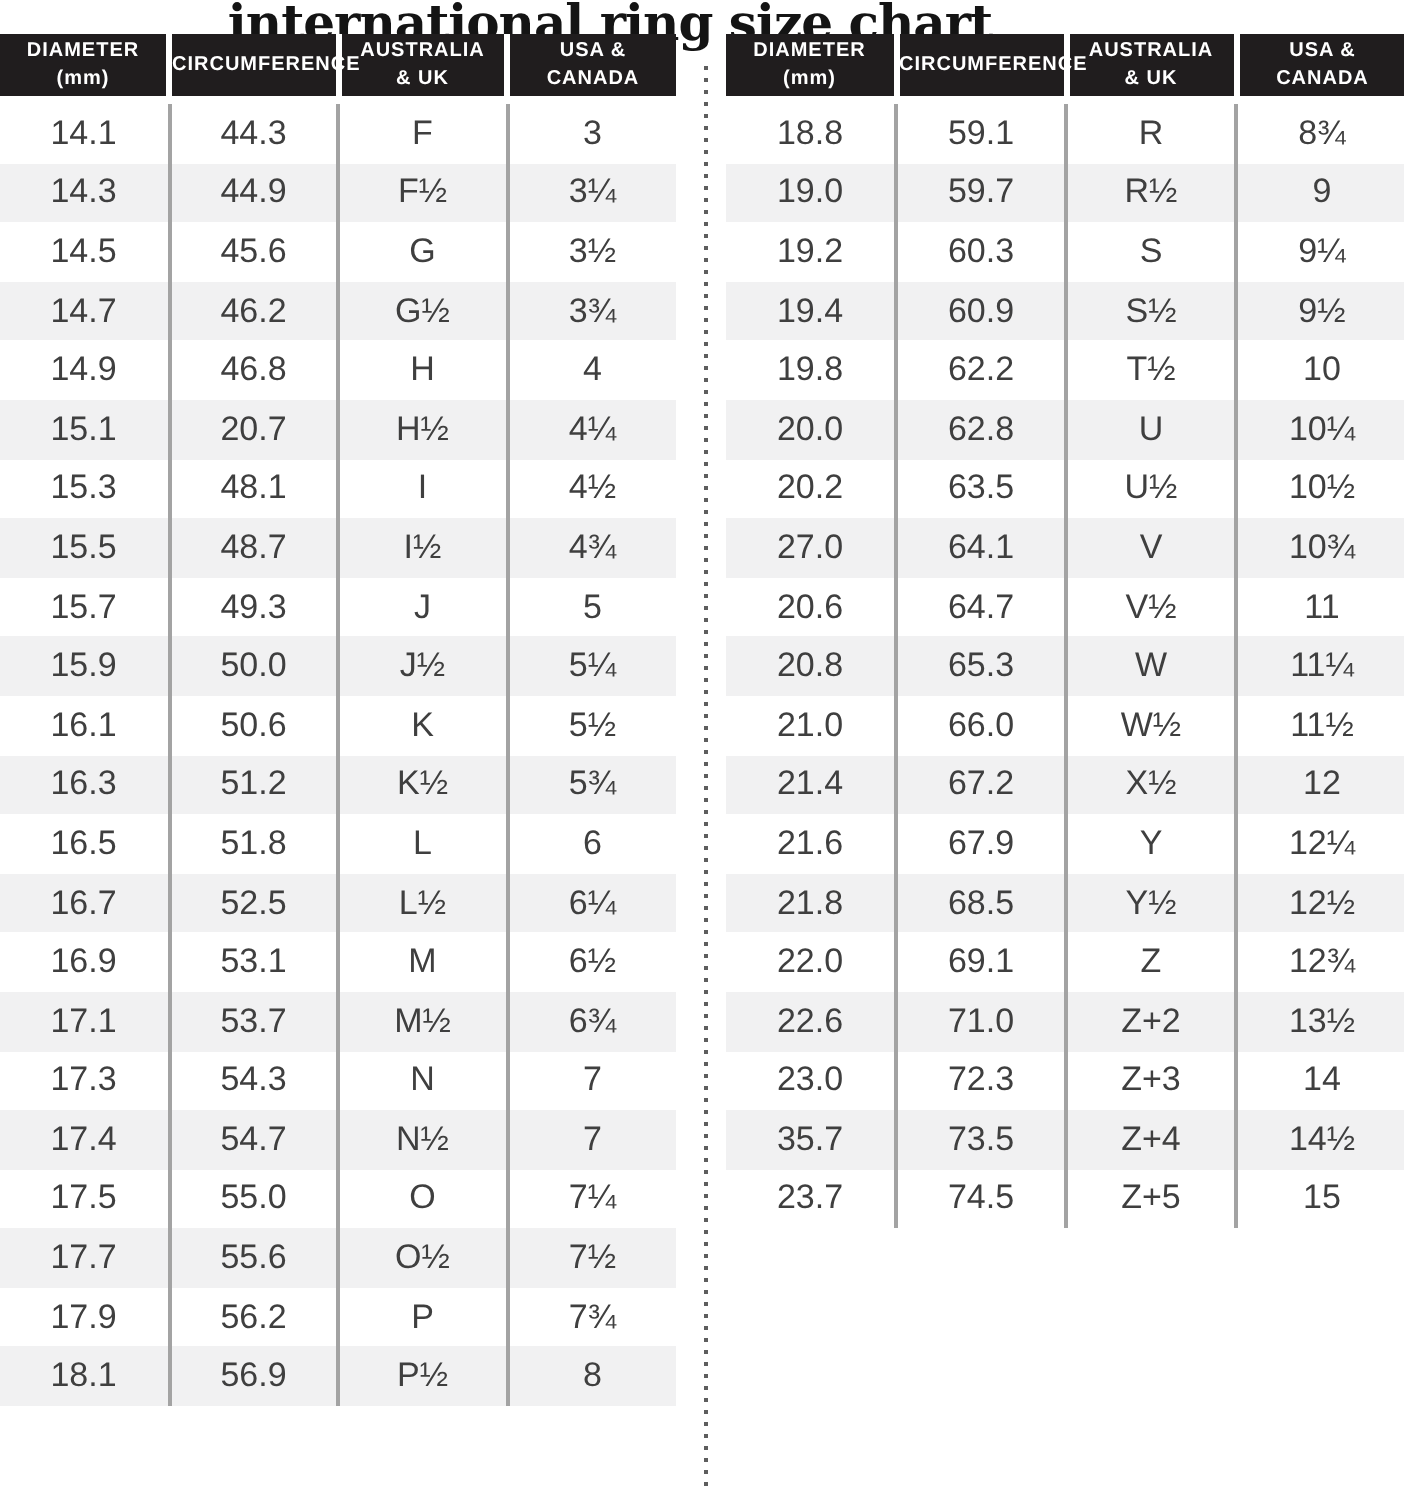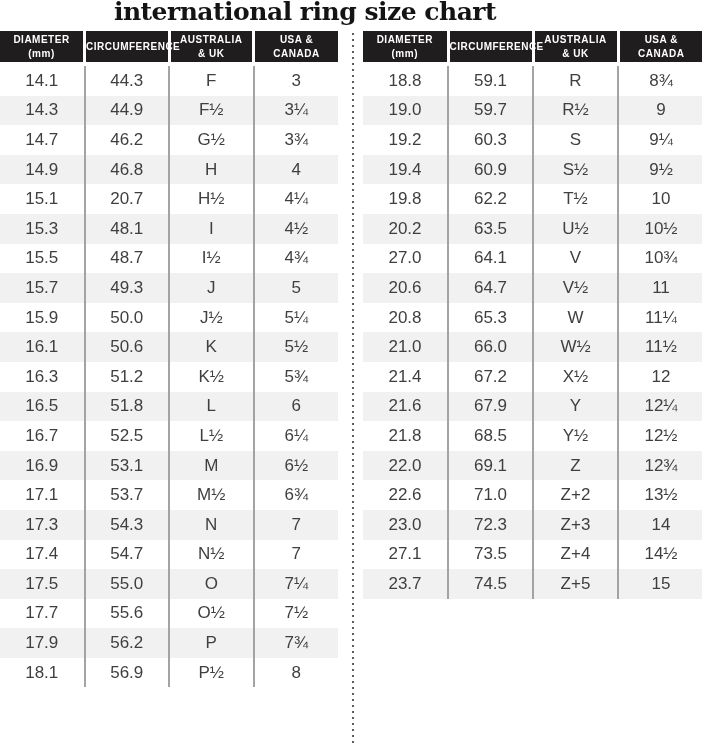--- a/index.html
+++ b/index.html
@@ -34,21 +34,21 @@
       to bottom,
       var(--divider-dot, #5d5d5d) 0px,
       var(--divider-dot, #5d5d5d) 2px,
       transparent 2px,
       transparent 6px
     );
   }
 
   table.size-table {
     position: absolute;
-    top: 31px;
+    top: 17px;
     border-collapse: collapse;
     table-layout: fixed;
   }
   table.size-table.left  { left: 0px;   width: 338px; }
   table.size-table.right { left: 363px; width: 340px; }
 
   .size-table th {
     background: var(--header-bg, #201d1e);
     color: #ffffff;
     height: 31px;
@@ -107,20 +107,26 @@
           <td>F</td>
           <td>3</td>
         </tr>
         <tr>
           <td>14.3</td>
           <td>44.9</td>
           <td>F½</td>
           <td>3¼</td>
         </tr>
         <tr>
+          <td>14.5</td>
+          <td>45.6</td>
+          <td>G</td>
+          <td>3½</td>
+        </tr>
+        <tr>
           <td>14.7</td>
           <td>46.2</td>
           <td>G½</td>
           <td>3¾</td>
         </tr>
         <tr>
           <td>14.9</td>
           <td>46.8</td>
           <td>H</td>
           <td>4</td>
@@ -267,20 +273,26 @@
           <td>S½</td>
           <td>9½</td>
         </tr>
         <tr>
           <td>19.8</td>
           <td>62.2</td>
           <td>T½</td>
           <td>10</td>
         </tr>
         <tr>
+          <td>20.0</td>
+          <td>62.8</td>
+          <td>U</td>
+          <td>10¼</td>
+        </tr>
+        <tr>
           <td>20.2</td>
           <td>63.5</td>
           <td>U½</td>
           <td>10½</td>
         </tr>
         <tr>
           <td>27.0</td>
           <td>64.1</td>
           <td>V</td>
           <td>10¾</td>
@@ -333,21 +345,21 @@
           <td>Z+2</td>
           <td>13½</td>
         </tr>
         <tr>
           <td>23.0</td>
           <td>72.3</td>
           <td>Z+3</td>
           <td>14</td>
         </tr>
         <tr>
-          <td>27.1</td>
+          <td>35.7</td>
           <td>73.5</td>
           <td>Z+4</td>
           <td>14½</td>
         </tr>
         <tr>
           <td>23.7</td>
           <td>74.5</td>
           <td>Z+5</td>
           <td>15</td>
         </tr>

